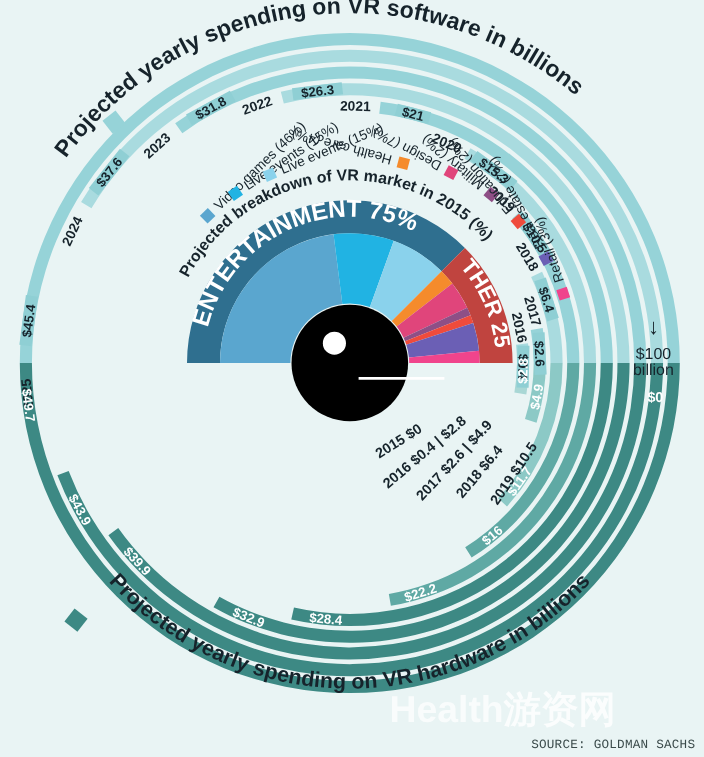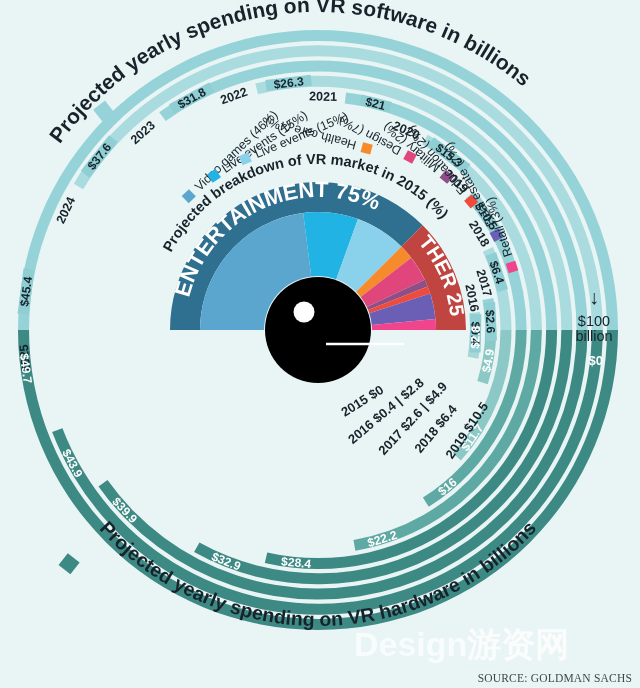--- a/index.html
+++ b/index.html
@@ -7,21 +7,21 @@
     width:640px;height:688px;overflow:hidden;
     background:#e9f4f4;
     font-family:"Liberation Sans", sans-serif;
     position:relative;
   }
   #stage{position:absolute;inset:0;}
   svg{display:block;}
   .srcline{
     position:absolute;right:8px;bottom:4px;
     font-size:11.5px;letter-spacing:.2px;color:#3a4a4a;
-    font-family:Liberation Serif, serif;
+    font-family:Liberation Mono, monospace;
   }
   .wm{
     position:absolute;left:354px;top:622px;
     font-size:34px;font-weight:bold;color:rgba(255,255,255,.72);
     letter-spacing:0px;
     font-family:"Liberation Sans", sans-serif;
     pointer-events:none;white-space:nowrap;
   }
   .wm .cn{color:rgba(255,255,255,.80);}
 </style>
@@ -283,15 +283,15 @@
     <g id="note">
         <text x="594" y="304" text-anchor="middle" font-family="&quot;Liberation Sans&quot;, sans-serif" font-size="20" font-weight="bold" fill="#16232b">↓</text>
         <text x="594" y="326" text-anchor="middle" font-family="&quot;Liberation Sans&quot;, sans-serif" font-size="14.5" font-weight="normal" fill="#16232b">$100</text>
         <text x="594" y="341" text-anchor="middle" font-family="&quot;Liberation Sans&quot;, sans-serif" font-size="14.5" font-weight="normal" fill="#16232b">billion</text>
       </g>
   </svg>
 
   <div class="srcline">SOURCE: GOLDMAN SACHS</div>
 
   <div class="wm">
-    <span>Design</span><span class="cn">游资网</span>
+    <span>Health</span><span class="cn">游资网</span>
   </div>
 </div>
 
 </body></html>

